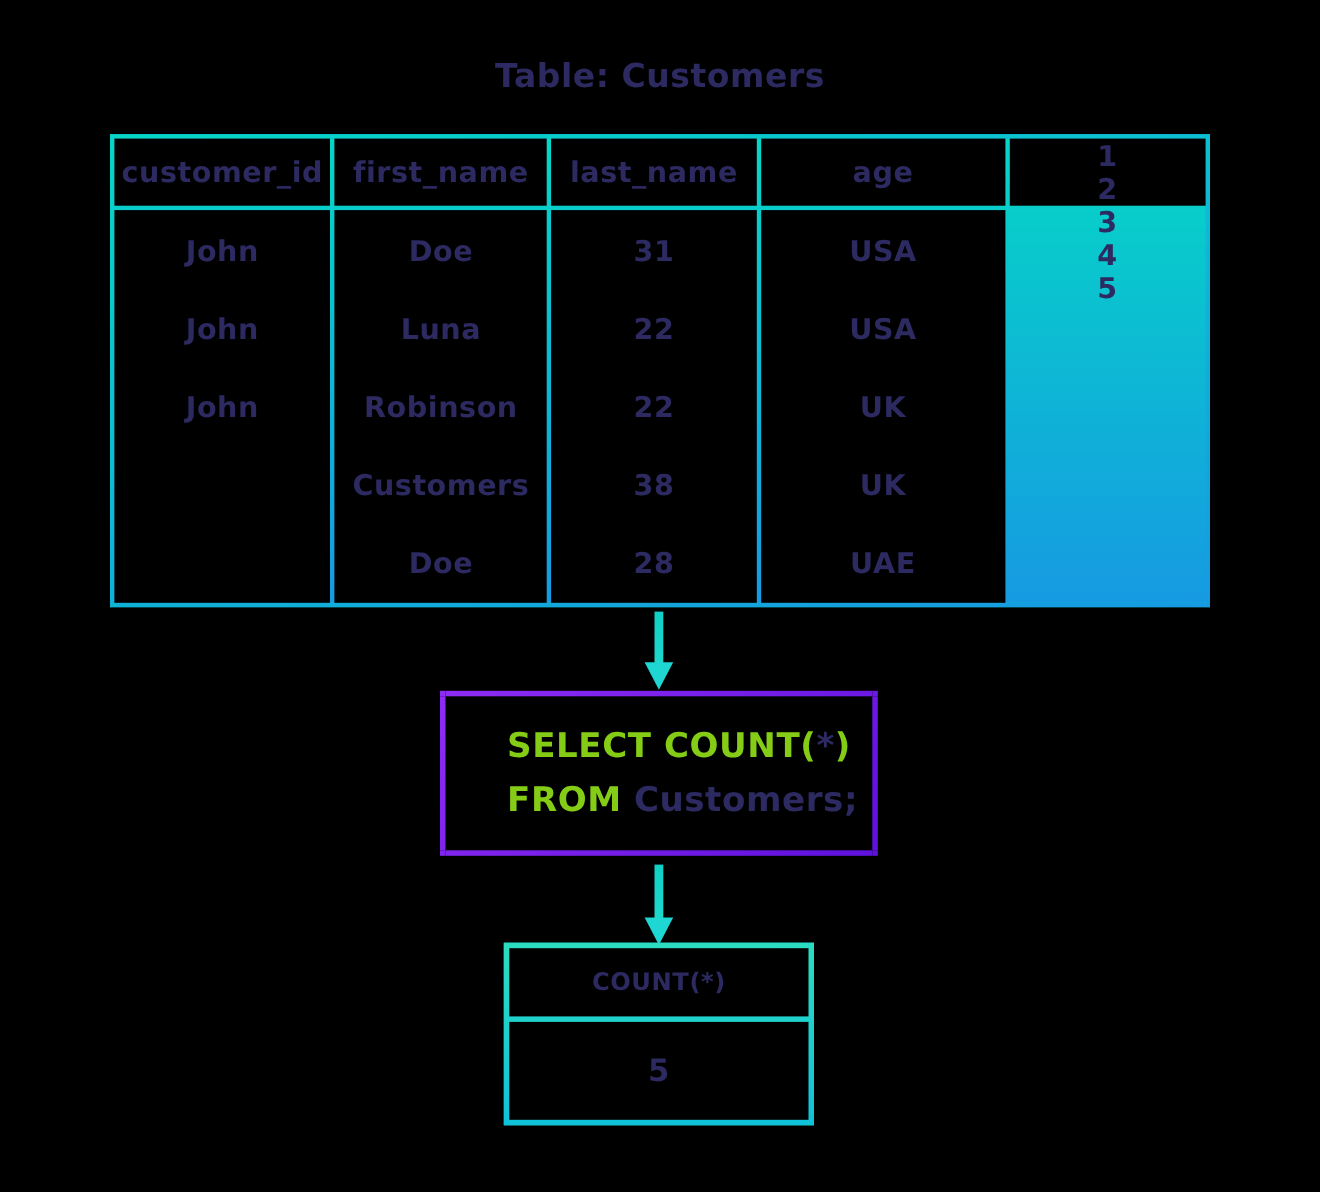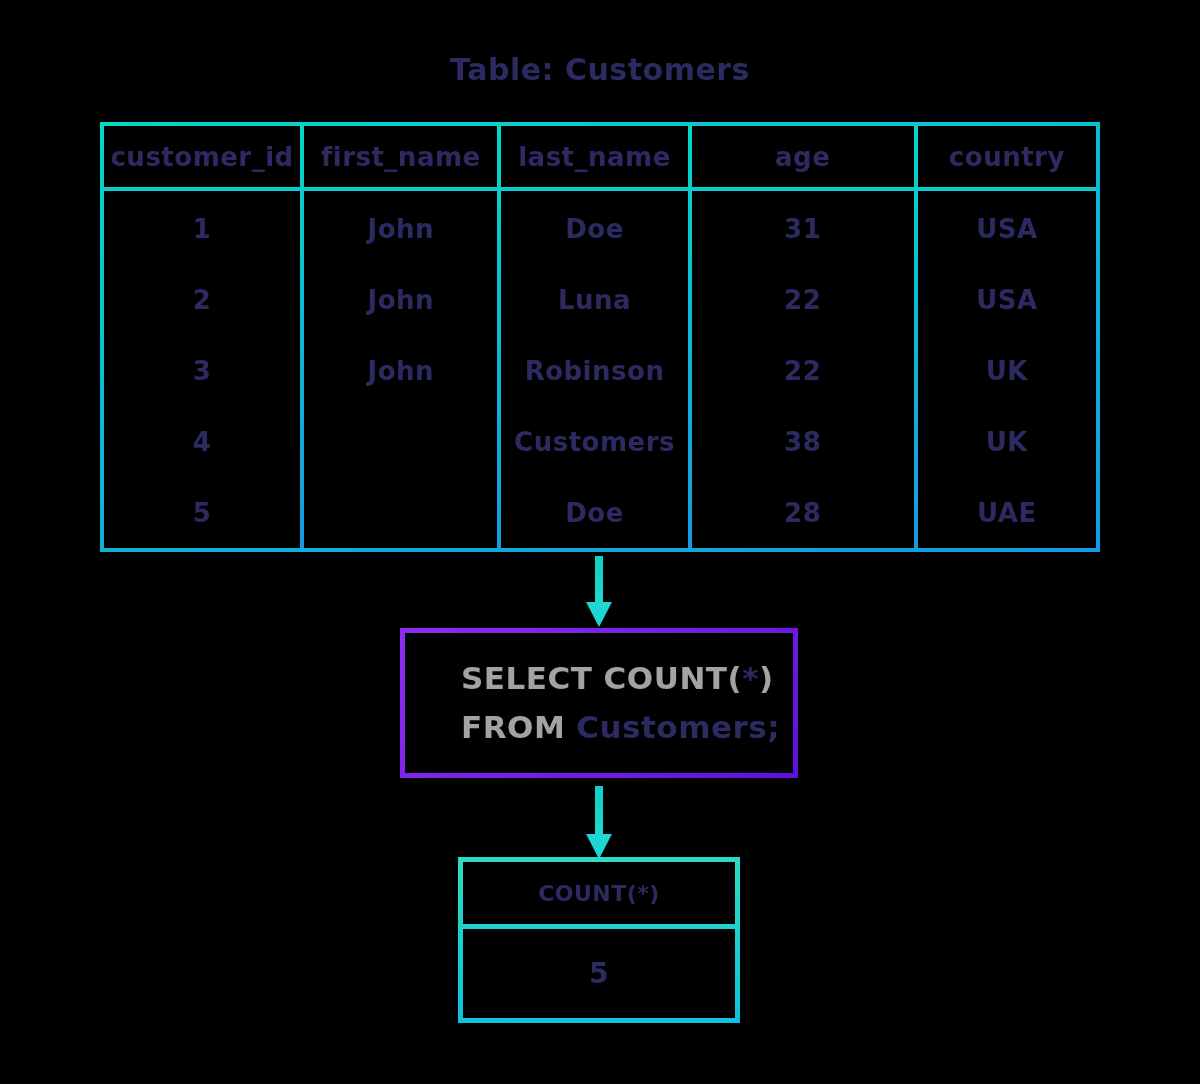--- a/index.html
+++ b/index.html
@@ -77,21 +77,21 @@
     position: absolute;
     left: 400px; top: 628px;
     width: 398px; height: 150px;
     border: 5px solid;
     border-image: linear-gradient(135deg, #8d2cf4 0%, #5f11dd 100%) 1;
     display: flex; flex-direction: column; justify-content: center;
     padding-left: 56px;
     font-size: 31px; font-weight: bold; letter-spacing: 0.5px;
     line-height: 49px;
   }
-  .kw { color: #a3a3a3; }
+  .kw { color: #84cc16; }
   .plain { color: #2c2a60; }
   .sp { margin-left: 11px; }
   
   .result-table {
     position: absolute;
     left: 458px; top: 857px;
     width: 282px; height: 166px;
     border: 5px solid;
     border-image: linear-gradient(180deg, #2bdcc0 0%, #0fc2da 100%) 1;
     display: grid;
@@ -113,21 +113,20 @@
 
 <div class="canvas">
 
   <div class="title">Table: Customers</div>
 
   <div class="main-table">
     <div class="th-cell">customer_id</div>
     <div class="th-cell">first_name</div>
     <div class="th-cell">last_name</div>
     <div class="th-cell">age</div>
-    <div class="th-cell">country</div>
 
     <div class="col-body">
       <div class="cell-line">1</div>
       <div class="cell-line">2</div>
       <div class="cell-line">3</div>
       <div class="cell-line">4</div>
       <div class="cell-line">5</div>
     </div>
     <div class="col-body">
       <div class="cell-line">John</div>

